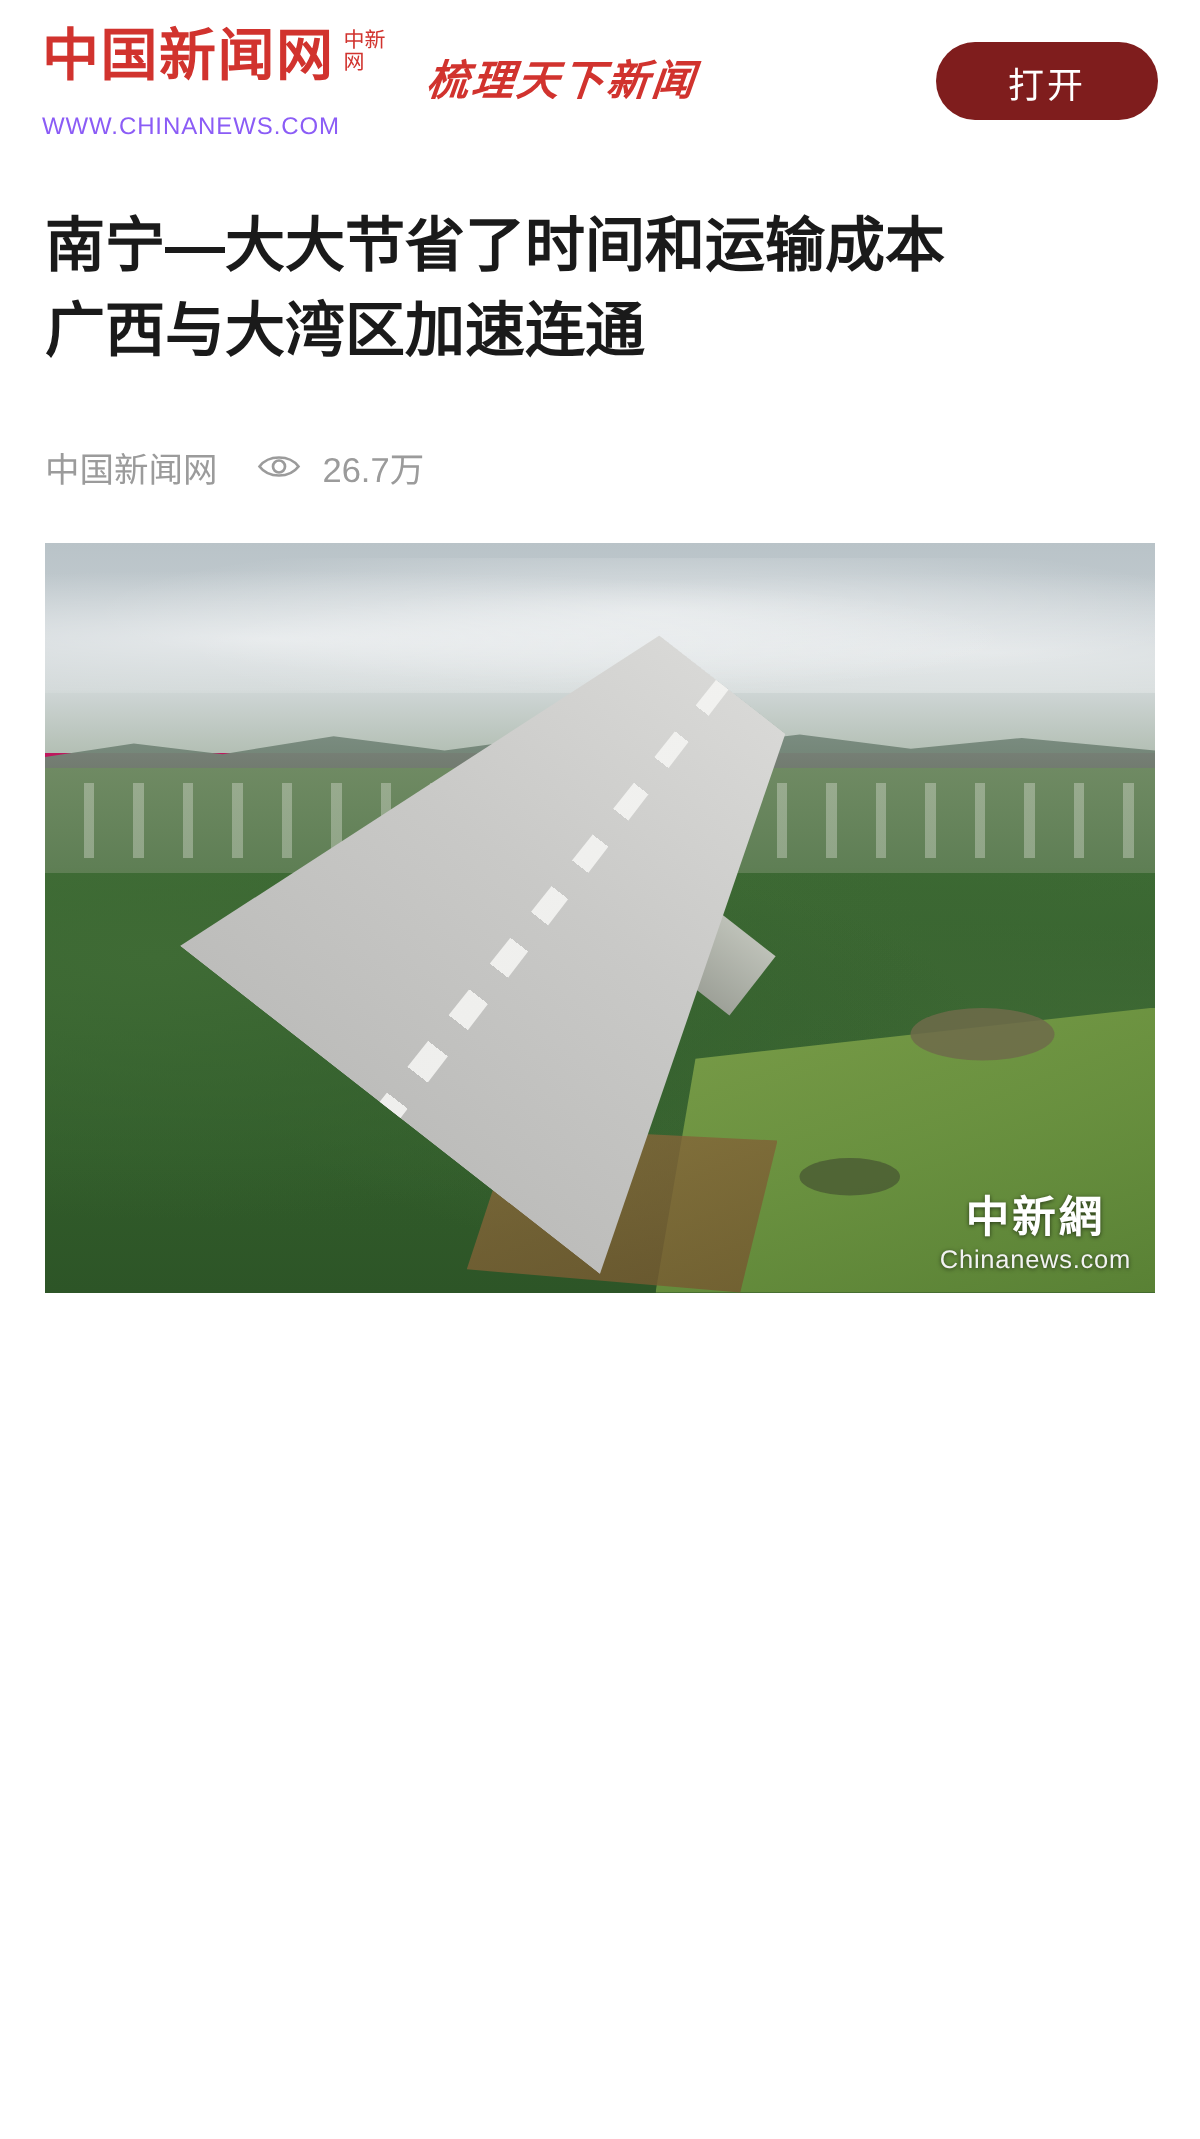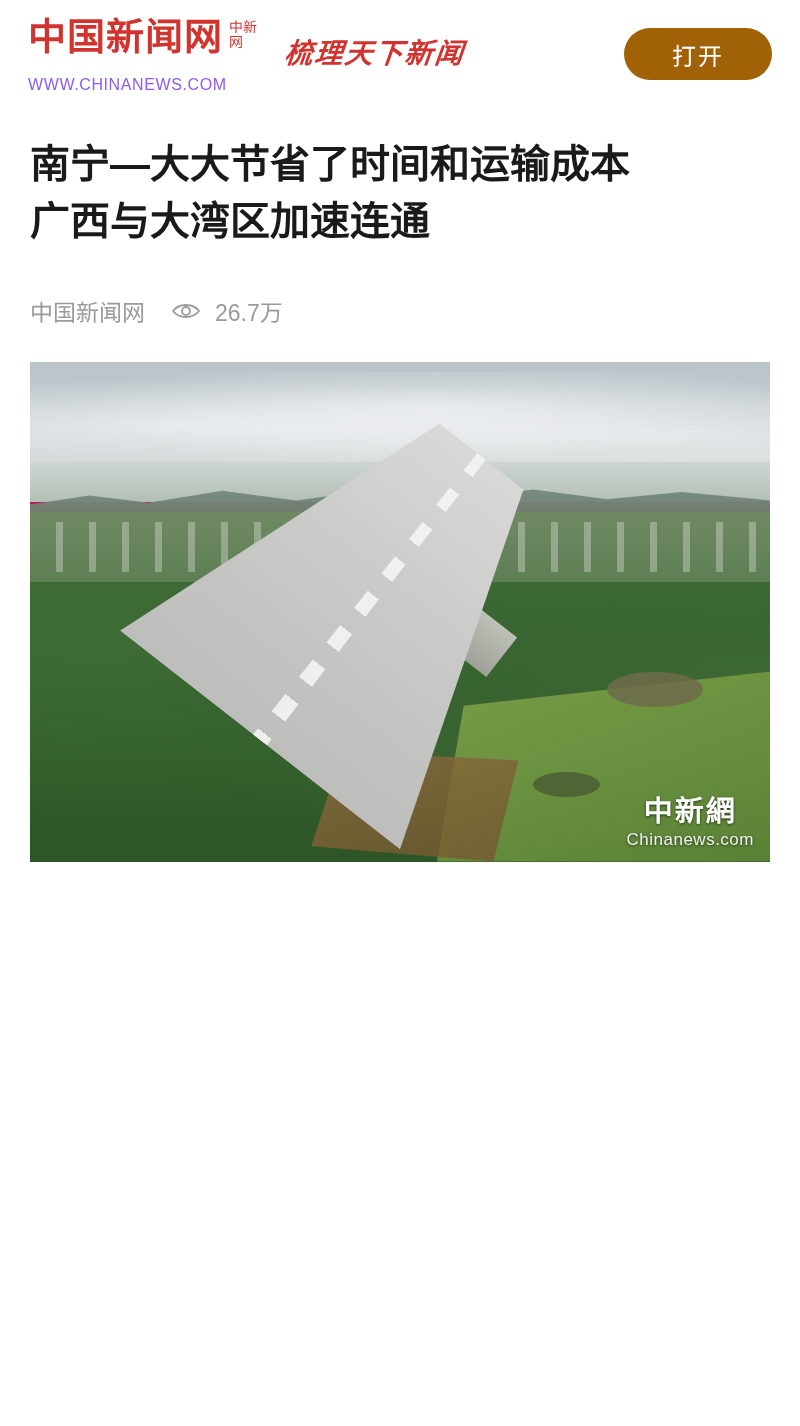--- a/index.html
+++ b/index.html
@@ -71,21 +71,21 @@
     font-size: 28px;
     font-weight: bold;
     color: #d1332e;
     font-style: italic;
     letter-spacing: 2px;
     white-space: nowrap;
     transform: skewX(-6deg);
   }
   .open-btn {
     margin-left: auto;
-    background: #a16207;
+    background: #7f1d1d;
     color: #fff;
     border: none;
     border-radius: 26px;
     width: 148px;
     height: 52px;
     font-size: 24px;
     font-family: Liberation Sans, sans-serif;
     cursor: pointer;
     letter-spacing: 2px;
   }

